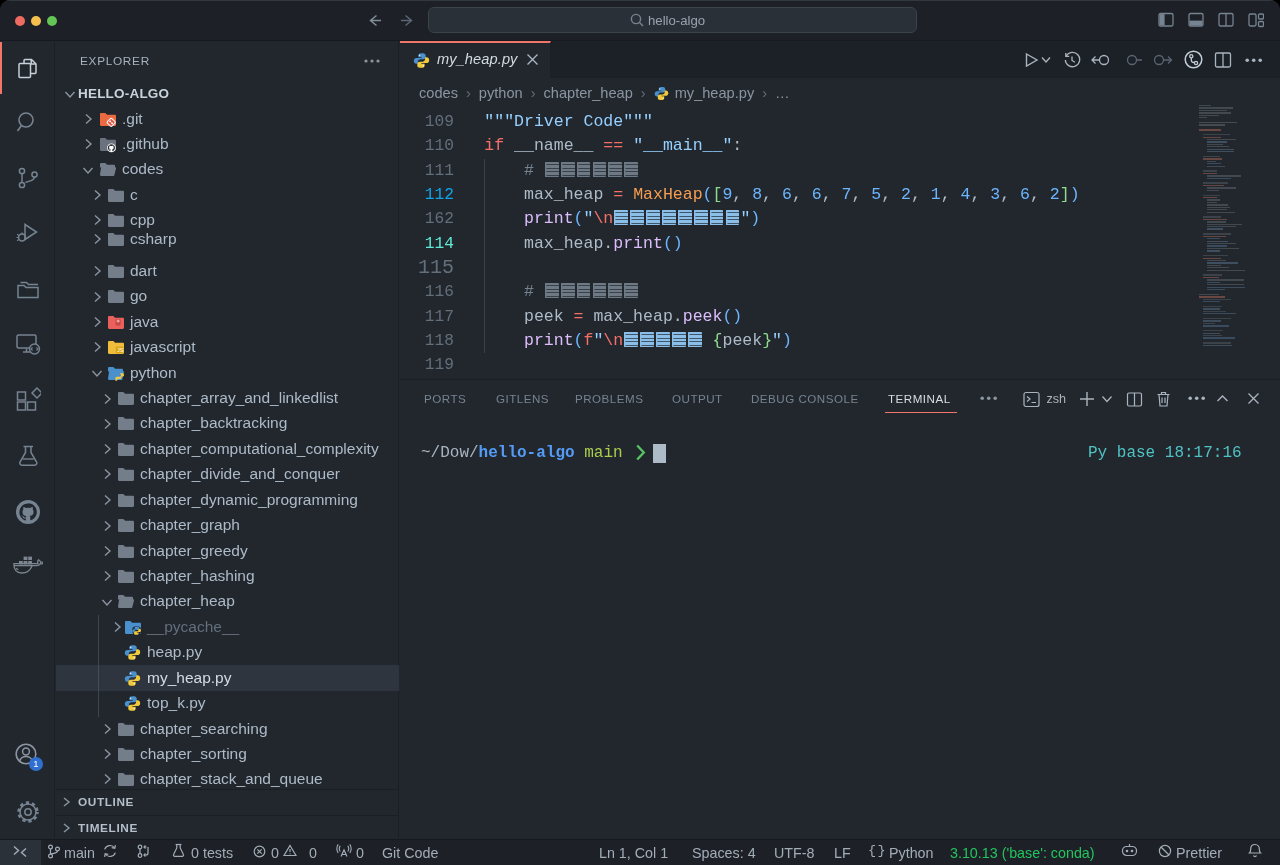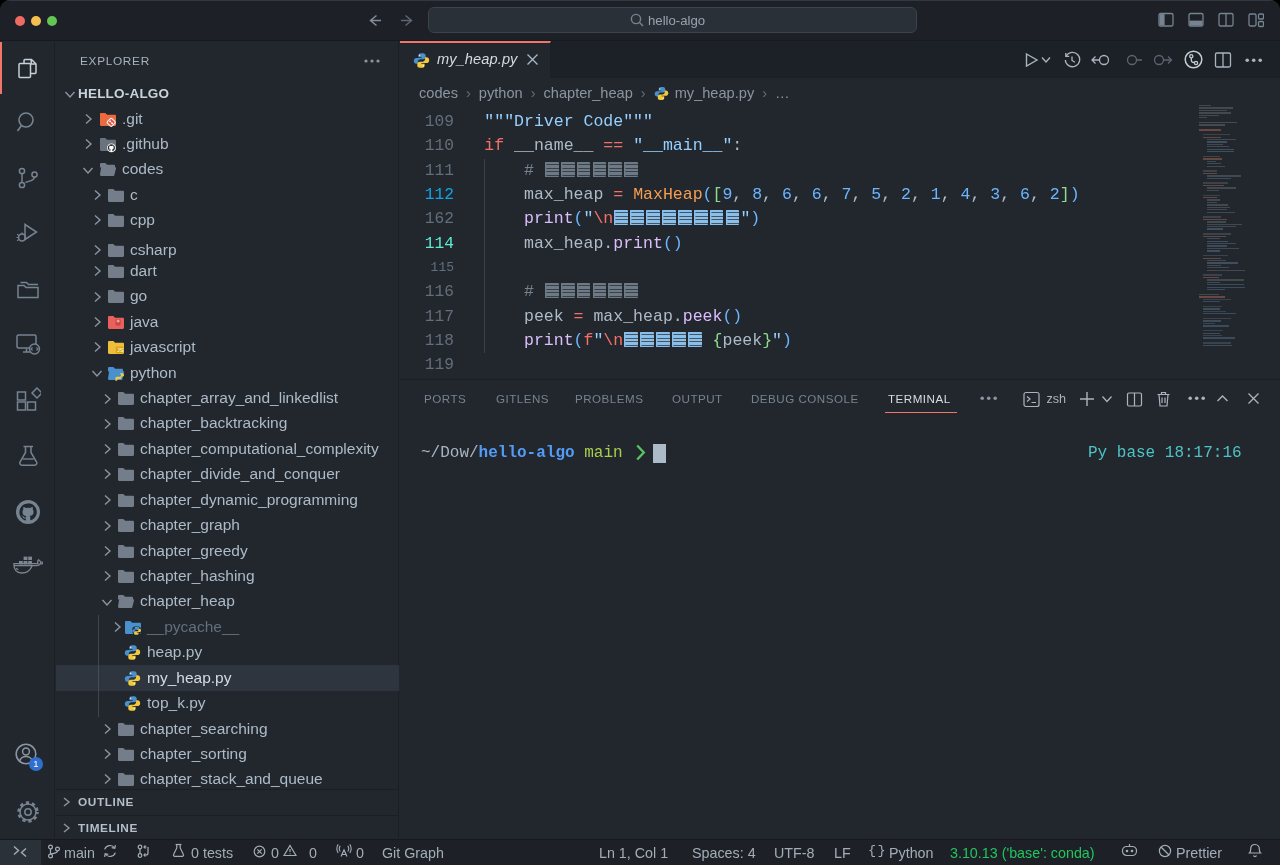--- a/index.html
+++ b/index.html
@@ -179,21 +179,21 @@
     </div>
 <div class="trow" style="left:56px;top:207.525px;">
       <svg class="chev" style="left:33px;top:4.8px" viewBox="0 0 16 16">
         <path d="M6 3.5 L11 8 L6 12.5" stroke="#8b95a1" stroke-width="1.4" fill="none"></path>
       </svg>
       <svg class="ticon" style="left:51px;top:4.5px" viewBox="0 0 17 17">
         <path d="M1 3.2 c0-.7.5-1.2 1.2-1.2 h4.1 l1.8 1.7 h7.7 c.7 0 1.2.5 1.2 1.2 v8.9 c0 .7-.5 1.2-1.2 1.2 H2.2 c-.7 0-1.2-.5-1.2-1.2 z" fill="#747e8a"></path>
       </svg>
       <span class="tlabel" style="left:74px;top:3.5px">cpp</span>
     </div>
-<div class="trow" style="left:56px;top:237px;">
+<div class="trow" style="left:56px;top:226px;">
       <svg class="chev" style="left:33px;top:4.8px" viewBox="0 0 16 16">
         <path d="M6 3.5 L11 8 L6 12.5" stroke="#8b95a1" stroke-width="1.4" fill="none"></path>
       </svg>
       <svg class="ticon" style="left:51px;top:4.5px" viewBox="0 0 17 17">
         <path d="M1 3.2 c0-.7.5-1.2 1.2-1.2 h4.1 l1.8 1.7 h7.7 c.7 0 1.2.5 1.2 1.2 v8.9 c0 .7-.5 1.2-1.2 1.2 H2.2 c-.7 0-1.2-.5-1.2-1.2 z" fill="#747e8a"></path>
       </svg>
       <span class="tlabel" style="left:74px;top:3.5px">csharp</span>
     </div>
 <div class="trow" style="left:56px;top:258.225px;">
       <svg class="chev" style="left:33px;top:4.8px" viewBox="0 0 16 16">
@@ -466,21 +466,21 @@
 <div class="abs mono" style="left:400px;top:134.4px;width:54px;height:24.3px;line-height:24.3px;text-align:right;color:#636e7b;font-size:16.2px">110</div>
 <div class="abs mono" style="left:484.3px;top:134.4px;height:24.3px;line-height:24.3px;font-size:16.55px;white-space:pre;letter-spacing:0"><span style="color:#f47067">if</span><span style="color:#adbac7">&nbsp;__name__&nbsp;</span><span style="color:#f47067">==</span><span style="color:#adbac7">&nbsp;</span><span style="color:#96d0ff">"__main__"</span><span style="color:#adbac7">:</span></div>
 <div class="abs mono" style="left:400px;top:158.7px;width:54px;height:24.3px;line-height:24.3px;text-align:right;color:#636e7b;font-size:16.2px">111</div>
 <div class="abs mono" style="left:484.3px;top:158.7px;height:24.3px;line-height:24.3px;font-size:16.55px;white-space:pre;letter-spacing:0">&nbsp;&nbsp;&nbsp;&nbsp;<span style="color:#768390">#&nbsp;</span><span class="cjk cjkc"></span><span class="cjk cjkc"></span><span class="cjk cjkc"></span><span class="cjk cjkc"></span><span class="cjk cjkc"></span><span class="cjk cjkc"></span></div>
 <div class="abs mono" style="left:400px;top:183.0px;width:54px;height:24.3px;line-height:24.3px;text-align:right;color:#0ea5e9;font-size:16.2px">112</div>
 <div class="abs mono" style="left:484.3px;top:183.0px;height:24.3px;line-height:24.3px;font-size:16.55px;white-space:pre;letter-spacing:0">&nbsp;&nbsp;&nbsp;&nbsp;<span style="color:#adbac7">max_heap&nbsp;</span><span style="color:#f47067">=</span><span style="color:#adbac7">&nbsp;</span><span style="color:#f69d50">MaxHeap</span><span style="color:#6cb6ff">(</span><span style="color:#8ddb8c">[</span><span style="color:#6cb6ff">9</span><span style="color:#adbac7">,&nbsp;</span><span style="color:#6cb6ff">8</span><span style="color:#adbac7">,&nbsp;</span><span style="color:#6cb6ff">6</span><span style="color:#adbac7">,&nbsp;</span><span style="color:#6cb6ff">6</span><span style="color:#adbac7">,&nbsp;</span><span style="color:#6cb6ff">7</span><span style="color:#adbac7">,&nbsp;</span><span style="color:#6cb6ff">5</span><span style="color:#adbac7">,&nbsp;</span><span style="color:#6cb6ff">2</span><span style="color:#adbac7">,&nbsp;</span><span style="color:#6cb6ff">1</span><span style="color:#adbac7">,&nbsp;</span><span style="color:#6cb6ff">4</span><span style="color:#adbac7">,&nbsp;</span><span style="color:#6cb6ff">3</span><span style="color:#adbac7">,&nbsp;</span><span style="color:#6cb6ff">6</span><span style="color:#adbac7">,&nbsp;</span><span style="color:#6cb6ff">2</span><span style="color:#8ddb8c">]</span><span style="color:#6cb6ff">)</span></div>
 <div class="abs mono" style="left:400px;top:207.3px;width:54px;height:24.3px;line-height:24.3px;text-align:right;color:#636e7b;font-size:16.2px">162</div>
 <div class="abs mono" style="left:484.3px;top:207.3px;height:24.3px;line-height:24.3px;font-size:16.55px;white-space:pre;letter-spacing:0">&nbsp;&nbsp;&nbsp;&nbsp;<span style="color:#dcbdfb">print</span><span style="color:#6cb6ff">(</span><span style="color:#96d0ff">"</span><span style="color:#f47067">\n</span><span class="cjk cjks"></span><span class="cjk cjks"></span><span class="cjk cjks"></span><span class="cjk cjks"></span><span class="cjk cjks"></span><span class="cjk cjks"></span><span class="cjk cjks"></span><span class="cjk cjks"></span><span style="color:#96d0ff">"</span><span style="color:#6cb6ff">)</span></div>
 <div class="abs mono" style="left:400px;top:231.6px;width:54px;height:24.3px;line-height:24.3px;text-align:right;color:#5eead4;font-size:16.2px">114</div>
 <div class="abs mono" style="left:484.3px;top:231.6px;height:24.3px;line-height:24.3px;font-size:16.55px;white-space:pre;letter-spacing:0">&nbsp;&nbsp;&nbsp;&nbsp;<span style="color:#adbac7">max_heap.</span><span style="color:#dcbdfb">print</span><span style="color:#6cb6ff">()</span></div>
-<div class="abs mono" style="left:400px;top:255.9px;width:54px;height:24.3px;line-height:24.3px;text-align:right;color:#636e7b;font-size:13px">115</div>
+<div class="abs mono" style="left:400px;top:255.9px;width:54px;height:24.3px;line-height:24.3px;text-align:right;color:#636e7b;font-size:20px">115</div>
 <div class="abs mono" style="left:400px;top:280.2px;width:54px;height:24.3px;line-height:24.3px;text-align:right;color:#636e7b;font-size:16.2px">116</div>
 <div class="abs mono" style="left:484.3px;top:280.2px;height:24.3px;line-height:24.3px;font-size:16.55px;white-space:pre;letter-spacing:0">&nbsp;&nbsp;&nbsp;&nbsp;<span style="color:#768390">#&nbsp;</span><span class="cjk cjkc"></span><span class="cjk cjkc"></span><span class="cjk cjkc"></span><span class="cjk cjkc"></span><span class="cjk cjkc"></span><span class="cjk cjkc"></span></div>
 <div class="abs mono" style="left:400px;top:304.5px;width:54px;height:24.3px;line-height:24.3px;text-align:right;color:#636e7b;font-size:16.2px">117</div>
 <div class="abs mono" style="left:484.3px;top:304.5px;height:24.3px;line-height:24.3px;font-size:16.55px;white-space:pre;letter-spacing:0">&nbsp;&nbsp;&nbsp;&nbsp;<span style="color:#adbac7">peek&nbsp;</span><span style="color:#f47067">=</span><span style="color:#adbac7">&nbsp;max_heap.</span><span style="color:#dcbdfb">peek</span><span style="color:#6cb6ff">()</span></div>
 <div class="abs mono" style="left:400px;top:328.8px;width:54px;height:24.3px;line-height:24.3px;text-align:right;color:#636e7b;font-size:16.2px">118</div>
 <div class="abs mono" style="left:484.3px;top:328.8px;height:24.3px;line-height:24.3px;font-size:16.55px;white-space:pre;letter-spacing:0">&nbsp;&nbsp;&nbsp;&nbsp;<span style="color:#dcbdfb">print</span><span style="color:#6cb6ff">(</span><span style="color:#f47067">f</span><span style="color:#96d0ff">"</span><span style="color:#f47067">\n</span><span class="cjk cjks"></span><span class="cjk cjks"></span><span class="cjk cjks"></span><span class="cjk cjks"></span><span class="cjk cjks"></span><span style="color:#96d0ff">&nbsp;</span><span style="color:#8ddb8c">{</span><span style="color:#adbac7">peek</span><span style="color:#8ddb8c">}</span><span style="color:#96d0ff">"</span><span style="color:#6cb6ff">)</span></div>
 <div class="abs mono" style="left:400px;top:353.1px;width:54px;height:24.3px;line-height:24.3px;text-align:right;color:#636e7b;font-size:16.2px">119</div>
 <div class="abs" style="left:484.3px;top:158.7px;width:1px;height:194.4px;background:rgba(118,131,144,.28)"></div>
 <div class="abs" style="left:1199px;top:105.0px;width:12px;height:1.4px;background:#8b949e;opacity:0.3"></div>
 <div class="abs" style="left:1199px;top:107.4px;width:34px;height:1.4px;background:#8b949e;opacity:0.3"></div>
@@ -653,21 +653,21 @@
 <svg class="abs" style="left:283px;top:844px" width="14" height="13" viewBox="0 0 14 13">
       <path d="M7 1.5 L13 11.5 H1 Z" stroke="#a3adb8" stroke-width="1.2" fill="none"></path>
       <path d="M7 5 v3 M7 9.5 v.7" stroke="#a3adb8" stroke-width="1.2" fill="none"></path>
     </svg>
 <div class="abs" style="left:309px;top:844.5px;font-size:14.3px;color:#a3adb8;white-space:nowrap">0</div>
 <svg class="abs" style="left:336px;top:843px" width="16" height="15" viewBox="0 0 16 15">
       <path d="M5 13.5 L8 7 L11 13.5 M6 11.5 h4" stroke="#a3adb8" stroke-width="1.2" fill="none"></path>
       <path d="M4.2 8.5 a5 5 0 0 1 0-5.6 M11.8 2.9 a5 5 0 0 1 0 5.6 M2.2 10 a8 8 0 0 1 0-8.6 M13.8 1.4 a8 8 0 0 1 0 8.6" stroke="#a3adb8" stroke-width="1.1" fill="none"></path>
     </svg>
 <div class="abs" style="left:356px;top:844.5px;font-size:14.3px;color:#a3adb8;white-space:nowrap">0</div>
-<div class="abs" style="left:382px;top:844.5px;font-size:14.3px;color:#a3adb8;white-space:nowrap">Git Graph</div>
+<div class="abs" style="left:382px;top:844.5px;font-size:14.3px;color:#a3adb8;white-space:nowrap">Git Code</div>
 <div class="abs" style="left:599px;top:844.5px;font-size:14.3px;color:#a3adb8;white-space:nowrap">Ln 1, Col 1</div>
 <div class="abs" style="left:692px;top:844.5px;font-size:14.3px;color:#a3adb8;white-space:nowrap">Spaces: 4</div>
 <div class="abs" style="left:774px;top:844.5px;font-size:14.3px;color:#a3adb8;white-space:nowrap">UTF-8</div>
 <div class="abs" style="left:834px;top:844.5px;font-size:14.3px;color:#a3adb8;white-space:nowrap">LF</div>
 <div class="abs" style="left:868px;top:843px;font-size:13.5px;color:#a3adb8;letter-spacing:1.5px;font-family:'Liberation Mono',monospace">{}</div>
 <div class="abs" style="left:889px;top:844.5px;font-size:14.3px;color:#a3adb8;white-space:nowrap">Python</div>
 <div class="abs" style="left:950px;top:844.5px;font-size:14.3px;color:#22c55e;white-space:nowrap">3.10.13 ('base': conda)</div>
 <svg class="abs" style="left:1121px;top:843px" width="17" height="15" viewBox="0 0 17 15">
       <rect x="1.5" y="3.5" width="14" height="9" rx="4.2" stroke="#a3adb8" stroke-width="1.2" fill="none"></rect>
       <circle cx="6" cy="8" r="1.3" fill="#a3adb8"></circle>

